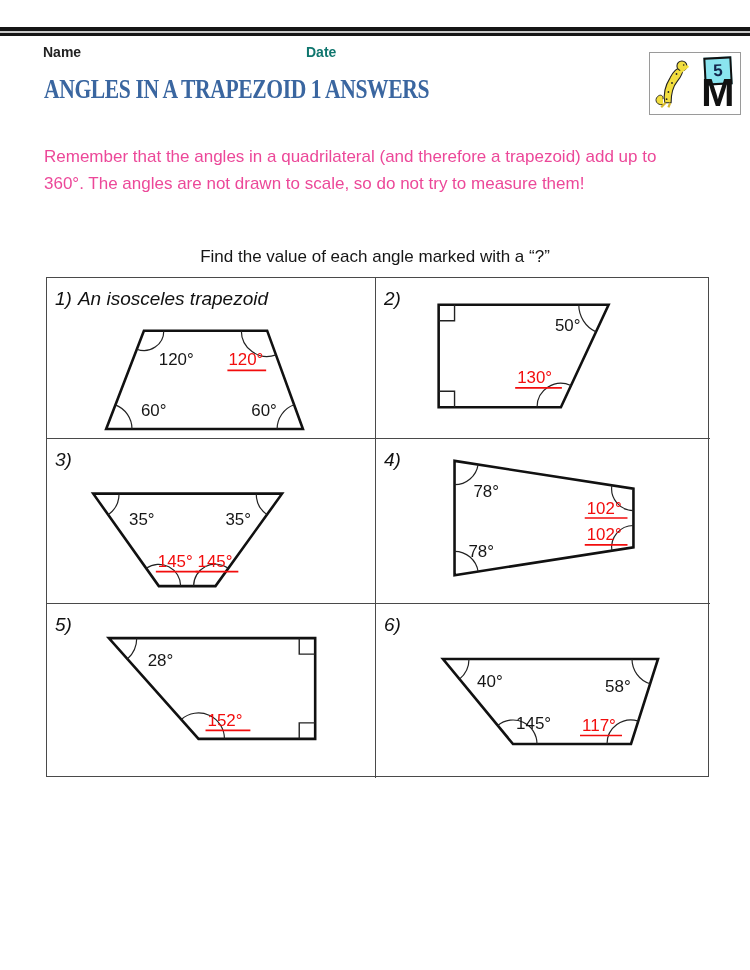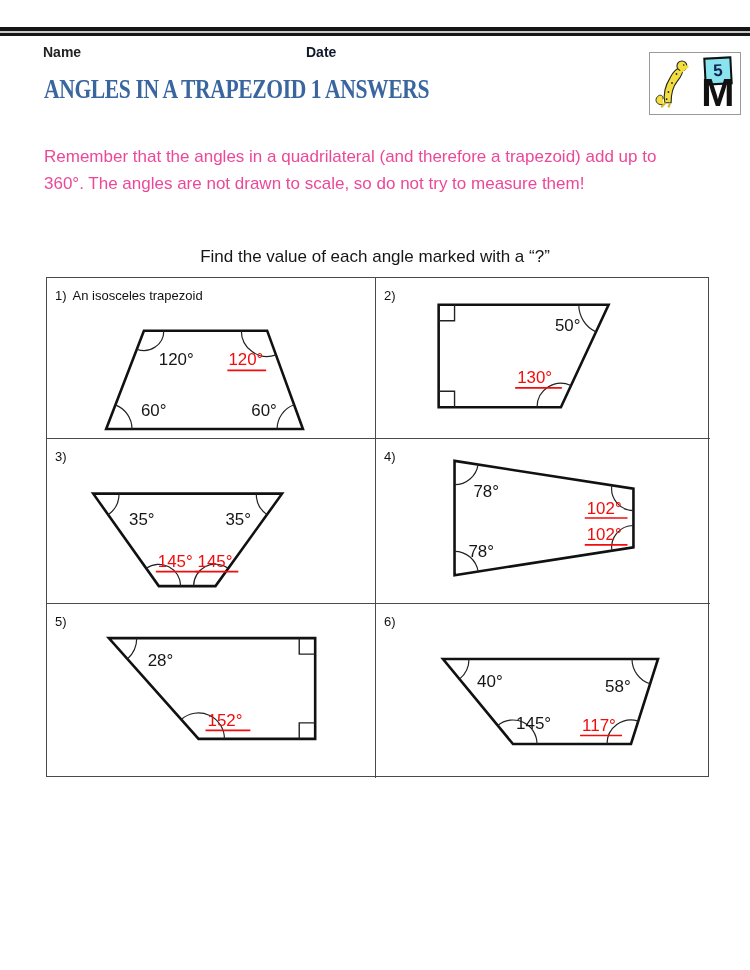--- a/index.html
+++ b/index.html
@@ -5,21 +5,21 @@
   html,body{margin:0;padding:0;background:#ffffff;}
   .page{position:relative;width:750px;height:936px;background:#ffffff;overflow:hidden;
         font-family:"Liberation Sans",sans-serif;color:#1a1a1a;}
   
   .toprule{position:absolute;left:0;top:27px;width:750px;}
   .toprule .r1{height:4px;background:#161616;}
   .toprule .r2{height:2px;background:#c9c9c9;}
   .toprule .r3{height:3px;background:#161616;}
   
   .name-label{position:absolute;left:43px;top:44px;font-size:14px;font-weight:bold;color:#222;}
-  .date-label{position:absolute;left:306px;top:44px;font-size:14px;font-weight:bold;color:#0f172a;}
+  .date-label{position:absolute;left:306px;top:44px;font-size:14px;font-weight:bold;color:#0f766e;}
   
   .logo-box{position:absolute;left:649px;top:52px;width:90px;height:61px;border:1px solid #9a9a9a;background:#fff;}
   .logo-box .mletter{position:absolute;right:6px;bottom:2px;font-size:38px;line-height:1;font-weight:bold;color:#111;
                      transform:scaleX(1.05);}
   .badge-card{position:absolute;right:8px;top:4px;width:24px;height:24px;background:#8ae4ef;border:2px solid #111;
               transform:rotate(-3deg);display:flex;align-items:center;justify-content:center;
               font-size:17px;font-weight:bold;color:#13254d;}
   .logo-sala{position:absolute;left:4px;top:4px;}
   
   .title{position:absolute;left:44px;top:74px;font-family:"Liberation Serif",serif;font-weight:bold;
@@ -27,21 +27,21 @@
   .para{position:absolute;left:44px;width:625px;font-size:17px;line-height:27px;color:#ec4899;}
   .para1{top:126px;}
   .para2{top:194px;}
   .prompt{position:absolute;left:0;top:230px;width:750px;text-align:center;font-size:17px;color:#161616;}
   
   .grid{position:absolute;left:46px;top:277px;width:663px;height:500px;border:1.5px solid #4a4a4a;
         display:grid;grid-template-columns:329px 334px;grid-template-rows:161px 165px 174px;box-sizing:border-box;}
   .cell{position:relative;box-sizing:border-box;}
   .cell.c-left{border-right:1px solid #4a4a4a;}
   .cell.r-top,.cell.r-mid{border-bottom:1px solid #4a4a4a;}
-  .cell-head{position:absolute;left:8px;top:10px;font-size:13px;color:#111;white-space:nowrap;}
+  .cell-head{position:absolute;left:8px;top:10px;font-size:19px;color:#111;white-space:nowrap;font-style:italic;}
   .cell-head .cap{margin-left:6px;}
   .shape{position:absolute;left:0;top:0;width:100%;height:100%;}
   .shape polygon{fill:#ffffff;stroke:#111;stroke-width:2.6;stroke-linejoin:miter;}
   .shape path.arc{fill:none;stroke:#222;stroke-width:1.2;}
   .shape path.sq{fill:none;stroke:#222;stroke-width:1.4;}
   .shape text{font-family:"Liberation Sans",sans-serif;font-size:17px;fill:#161616;}
   .shape text.red{fill:#f20d0d;}
   .shape line.ul{stroke:#f20d0d;stroke-width:1.7;}
   
   .footer{position:absolute;left:0;top:885px;width:750px;height:80px;}

